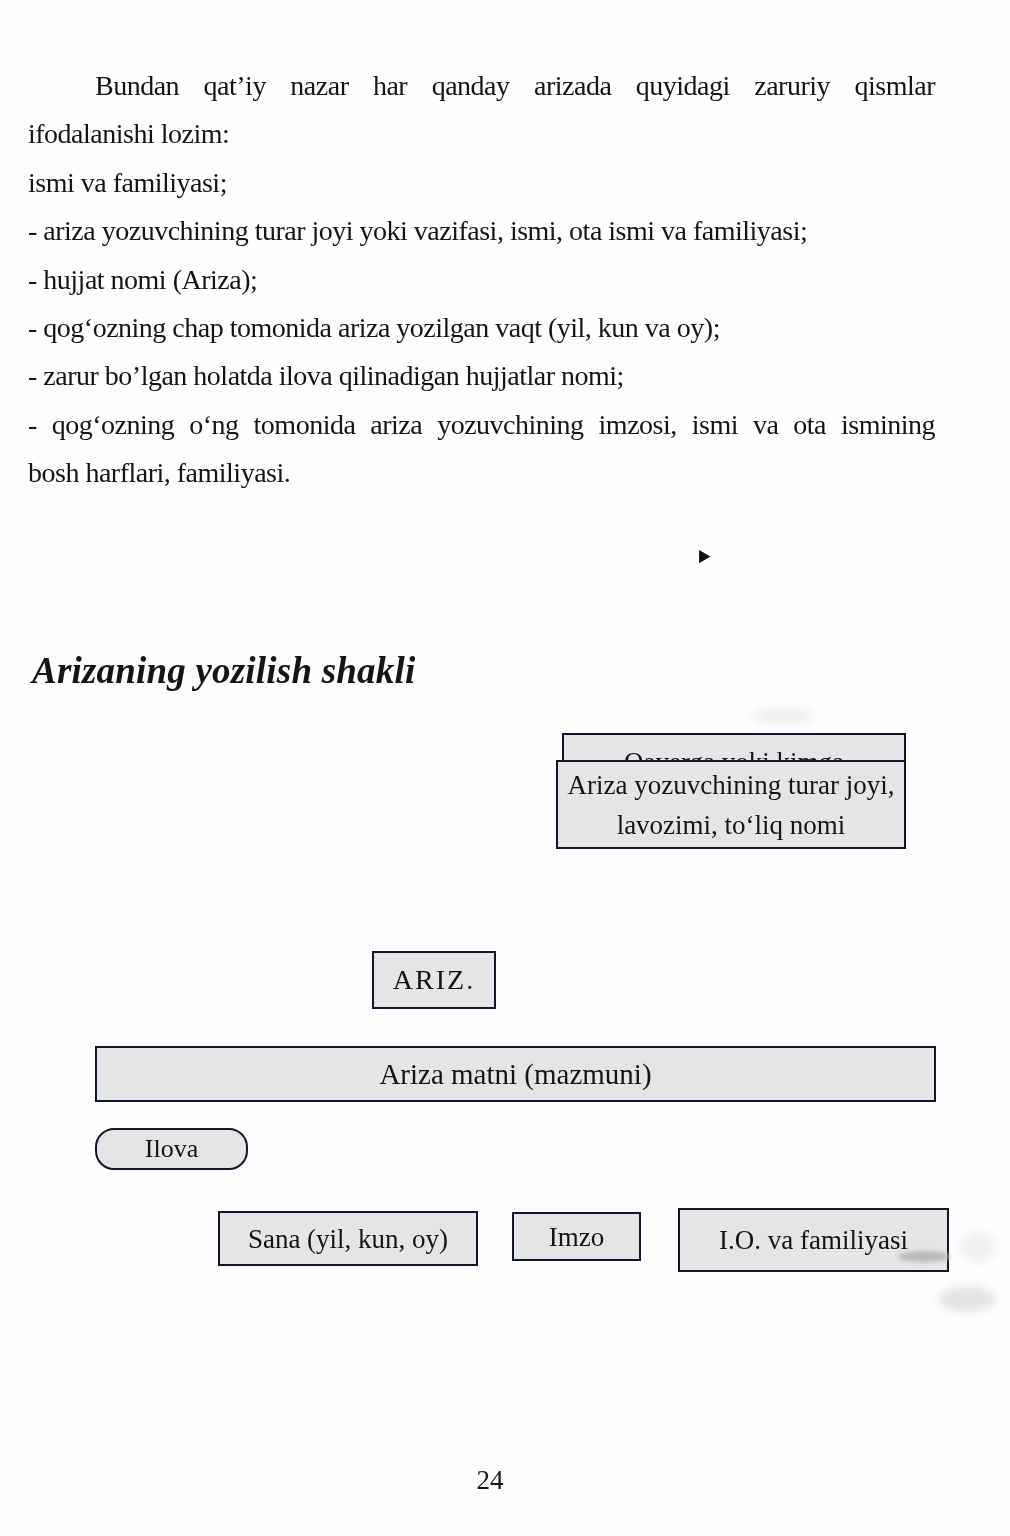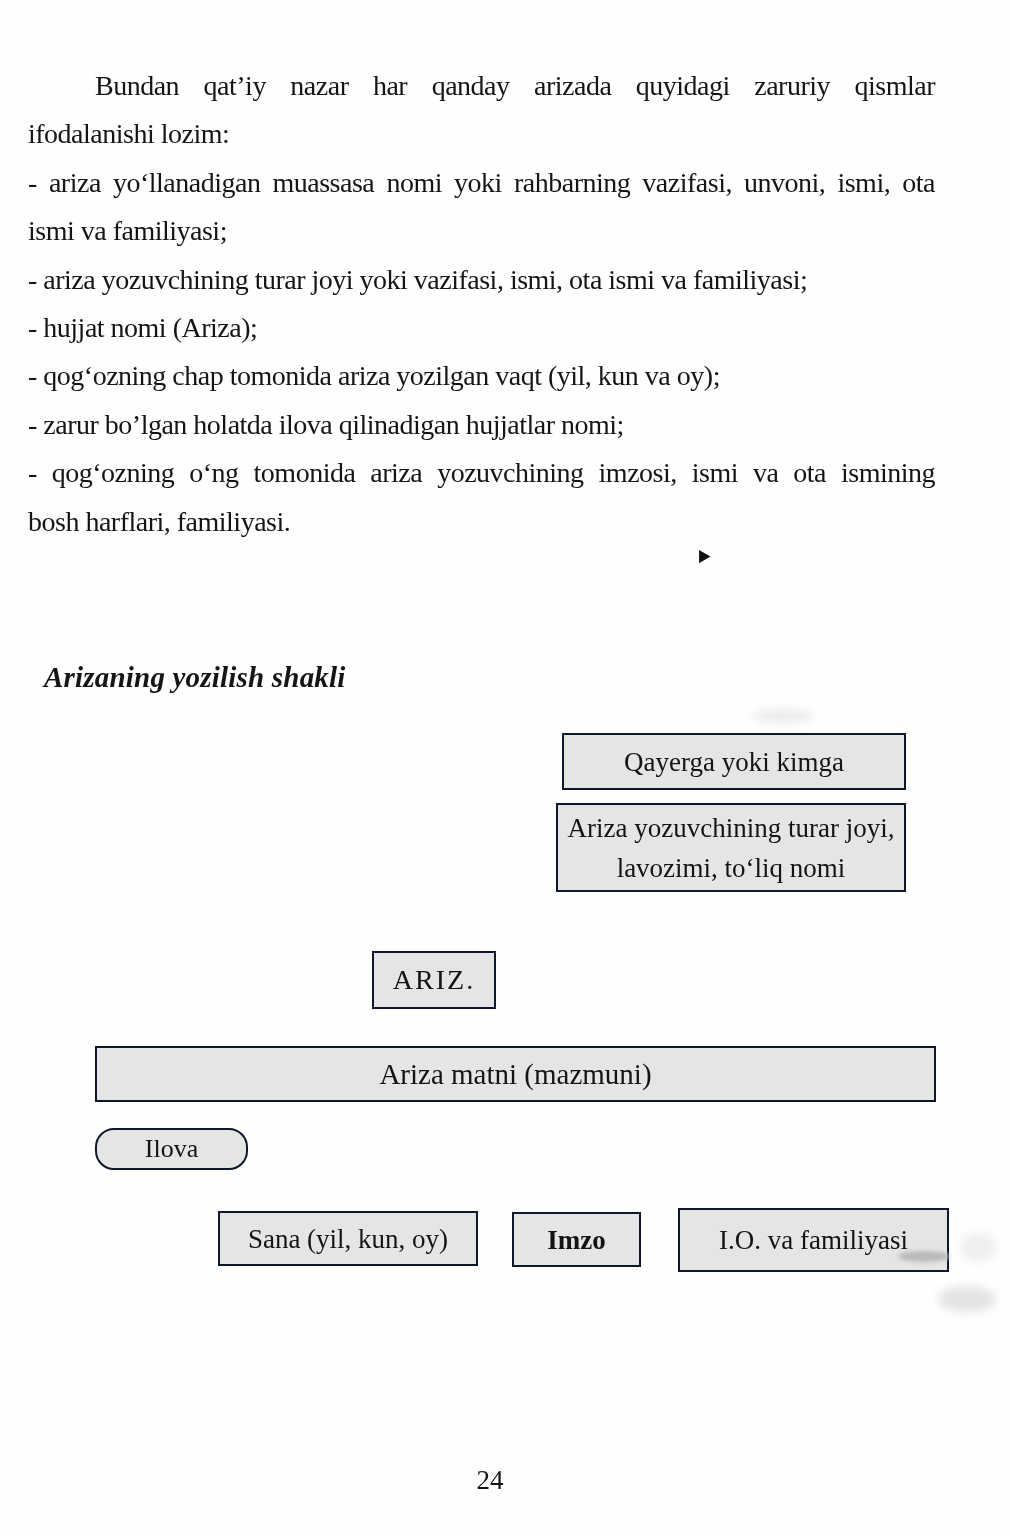--- a/index.html
+++ b/index.html
@@ -26,22 +26,22 @@
     white-space:normal;
     text-align:justify;
     text-align-last:justify;
   }
   .indent{text-indent:67px;}
   .b{font-weight:normal;margin-top:15px;}
 
   .heading{
     position:absolute;
     left:28px;top:645px;
-    margin:16px;
-    font-size:29px;
+    margin:4px;
+    font-size:37px;
     font-weight:bold;
     font-style:italic;
     letter-spacing:0.2px;
   }
 
   .stray{
     position:absolute;
     left:699px;top:546px;
     font-size:15px;
     color:#111;
@@ -57,26 +57,26 @@
     flex-direction:column;
     align-items:center;
     justify-content:center;
     text-align:center;
     font-size:27px;
     line-height:38px;
     color:#141414;
     background:#e5e5e5;
   }
   .bx-addressee{left:562px;top:733px;width:344px;height:57px;}
-  .bx-writer{left:556px;top:803px;width:350px;height:89px;line-height:40px;}
+  .bx-writer{left:556px;top:760px;width:350px;height:89px;line-height:40px;}
   .bx-title{left:372px;top:951px;width:124px;height:58px;letter-spacing:2px;font-size:28px;}
   .bx-body{left:95px;top:1046px;width:841px;height:56px;font-size:29px;}
   .bx-attachment{left:95px;top:1128px;width:153px;height:42px;font-size:26px;border-radius:19px;}
   .bx-date{left:218px;top:1211px;width:260px;height:55px;}
-  .bx-signature{left:512px;top:1212px;width:129px;height:55px;font-weight:bold;}
+  .bx-signature{left:512px;top:1212px;width:129px;height:49px;}
   .bx-name{left:678px;top:1208px;width:271px;height:64px;}
 
   .pagenum{
     position:absolute;
     left:445px;top:1465px;width:90px;
     text-align:center;
     font-size:27px;
   }
 
   
@@ -87,21 +87,20 @@
   .sm-4{left:960px;top:1232px;width:36px;height:30px;background:#efefef;filter:blur(4px);}
 </style>
 </head>
 <body>
 
 <div class="page">
 
   <div class="bodytext">
     <div class="line just indent">Bundan qat’iy nazar har qanday arizada quyidagi zaruriy qismlar</div>
     <div class="line">ifodalanishi lozim:</div>
-    <div class="line just">- ariza yo‘llanadigan muassasa nomi yoki rahbarning vazifasi, unvoni, ismi, ota</div>
     <div class="line">ismi va familiyasi;</div>
     <div class="line">- ariza yozuvchining turar joyi yoki vazifasi, ismi, ota ismi va familiyasi;</div>
     <div class="line"><span>- hujjat nomi (</span><span class="b">Ariza</span><span>);</span></div>
     <div class="line"><span>- qog‘ozning chap tomonida ariza yozilgan vaqt (</span><span class="b">yil, kun va oy</span><span>);</span></div>
     <div class="line">- zarur bo’lgan holatda ilova qilinadigan hujjatlar nomi;</div>
     <div class="line just">- qog‘ozning o‘ng tomonida ariza yozuvchining imzosi, ismi va ota ismining</div>
     <div class="line">bosh harflari, familiyasi.</div>
   </div>
 
   <span class="stray">▶</span>

